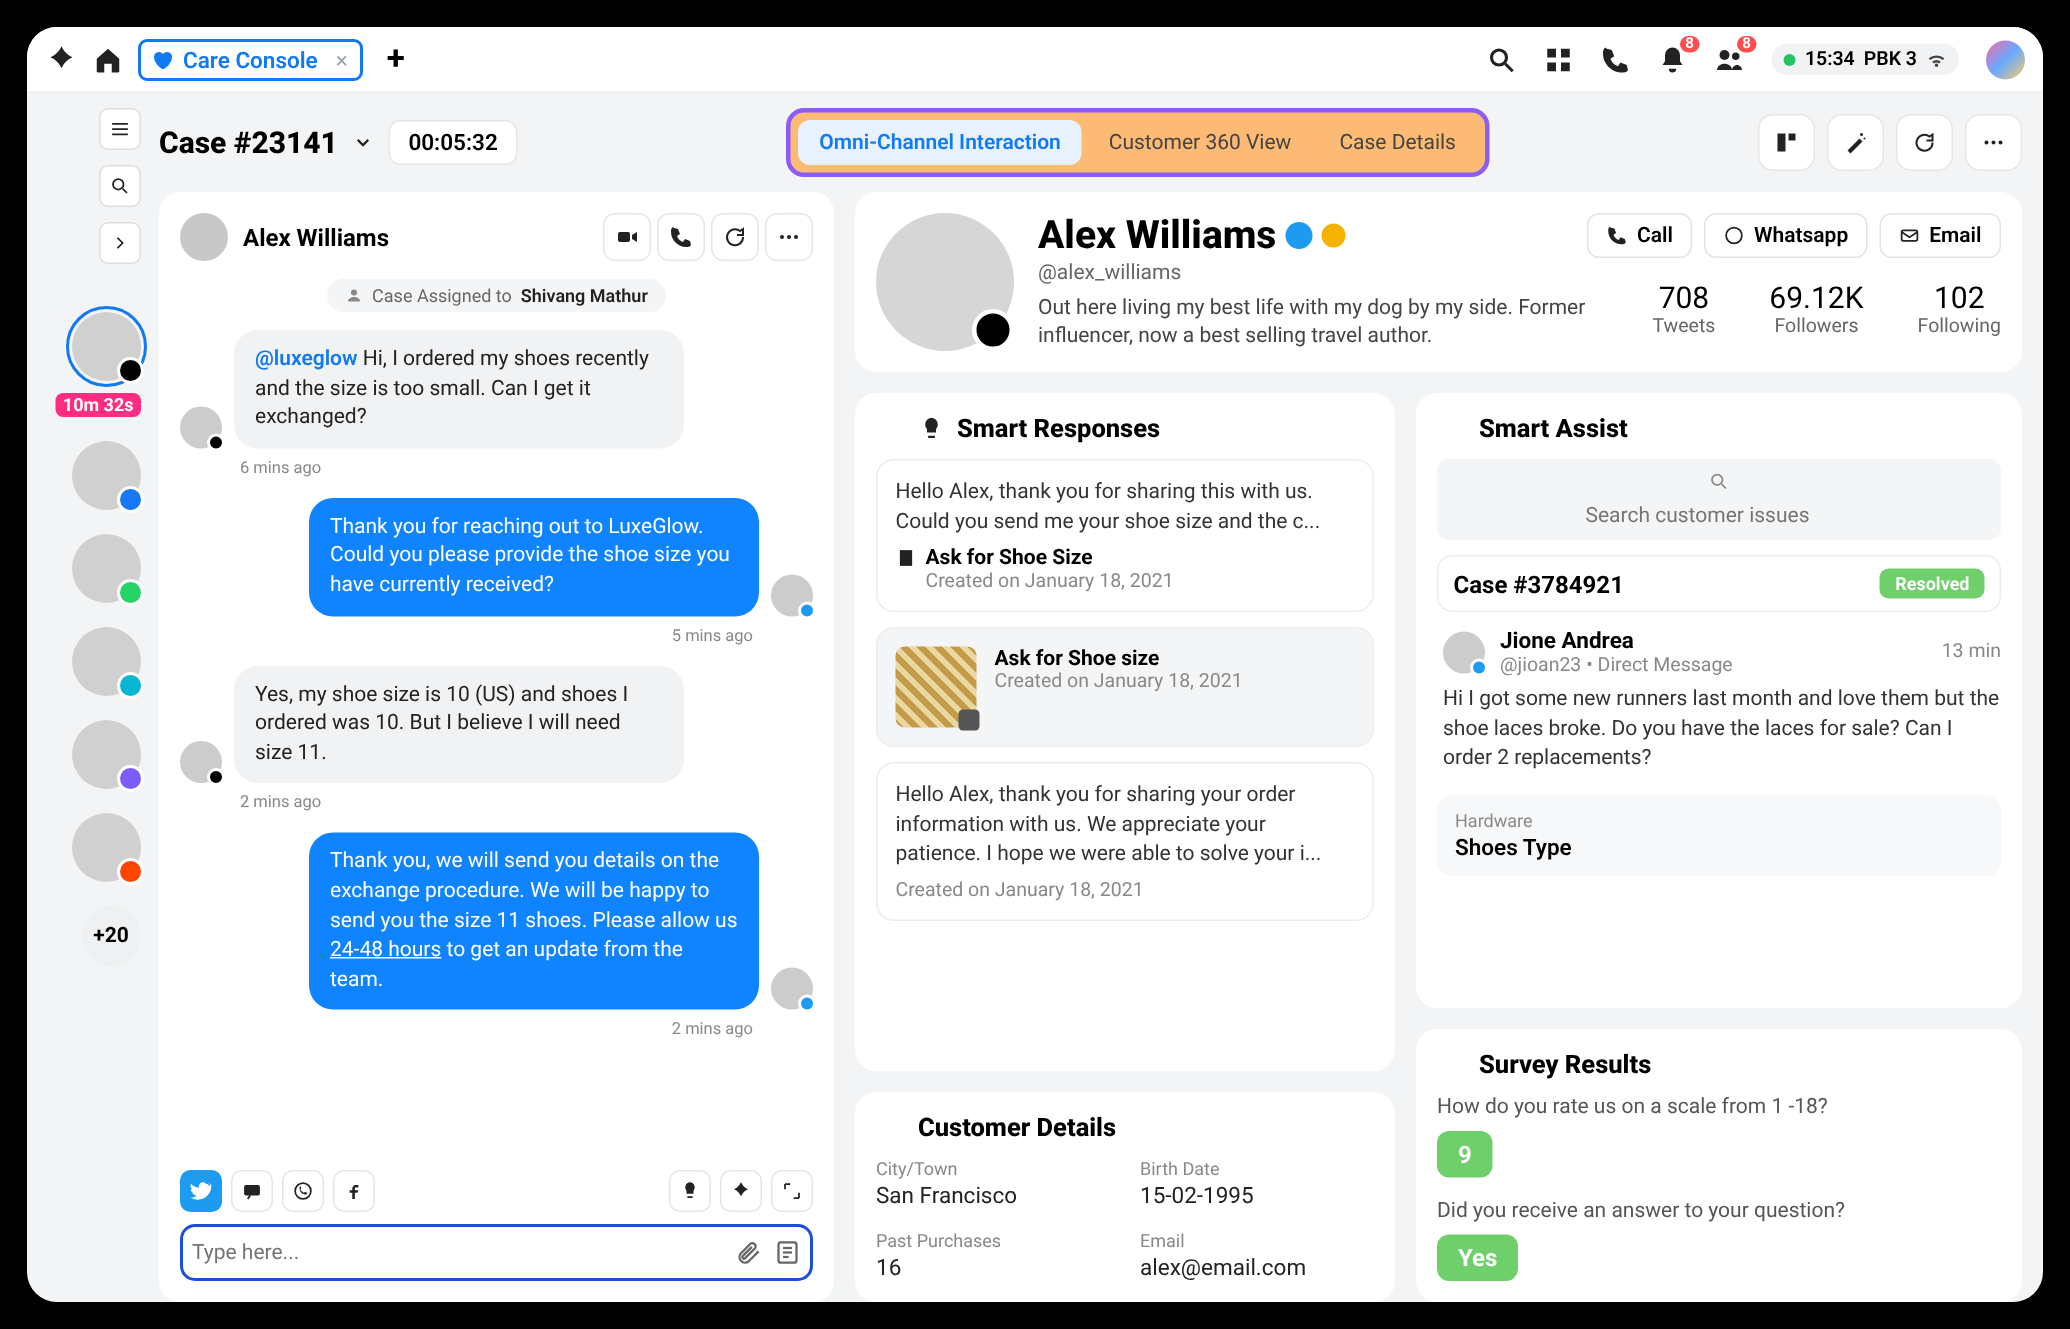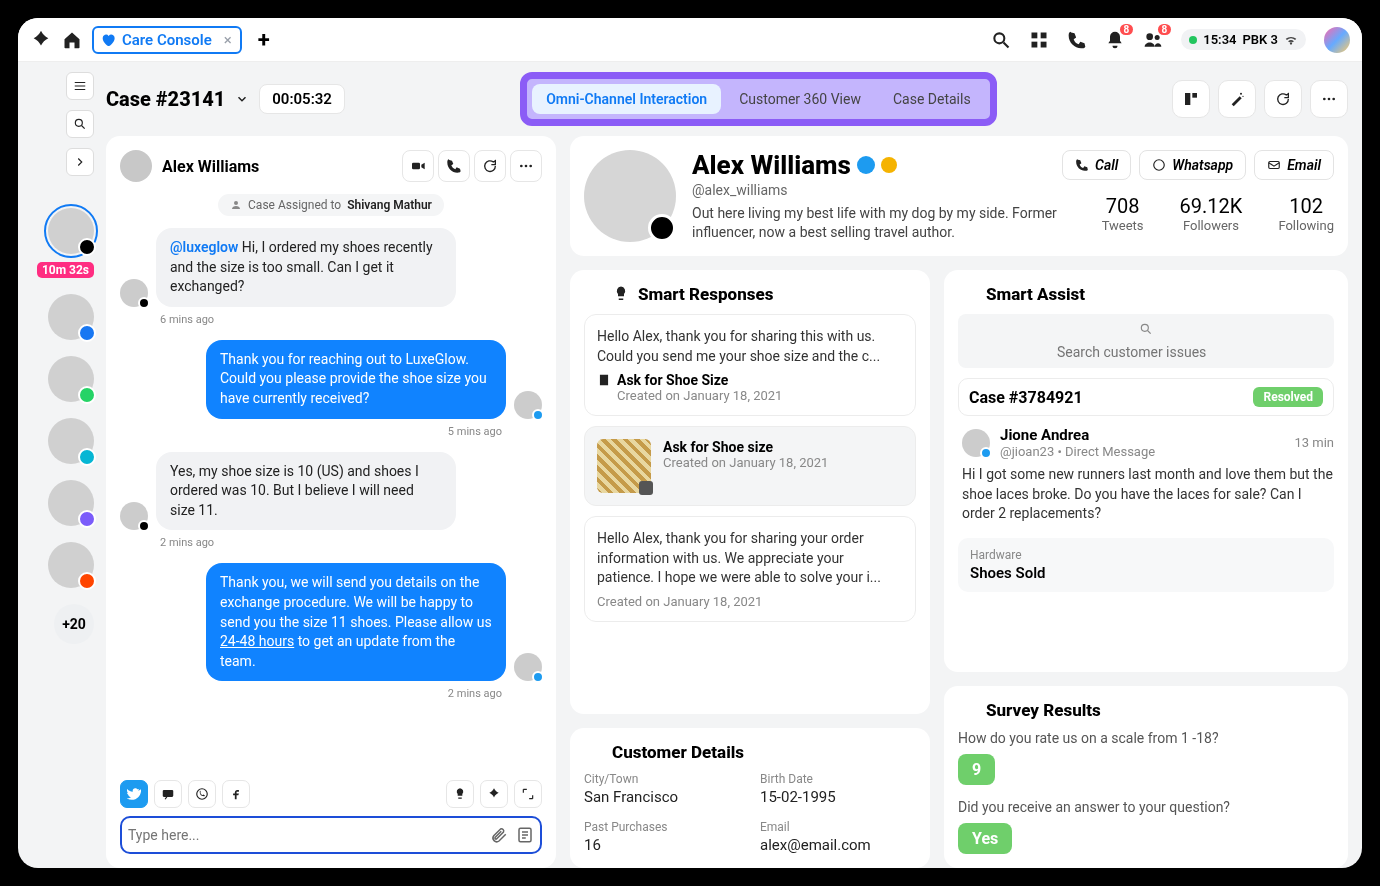--- a/index.html
+++ b/index.html
@@ -36,21 +36,21 @@
 .rail-av .vb { background: #7b5cfa; }
 .rail-av .rd { background: #ff4500; }
 .rail-timer { background: #ff2d81; color: #fff; font-size: 12px; font-weight: 700; border-radius: 5px; padding: 1px 5px; margin-top: -2px; }
 .rail-more { width: 40px; height: 40px; border-radius: 50%; background: #eef0f2; display: flex; align-items: center; justify-content: center; font-weight: 700; font-size: 14px; margin-top: 6px; cursor: pointer; }
 
 .main { flex: 1; display: flex; flex-direction: column; min-width: 0; padding: 10px 14px 0 0; }
 .mainhead { display: flex; align-items: center; gap: 10px; padding: 0 0 10px 0; }
 .case-title { font-size: 20px; font-weight: 800; }
 .chev-d { width: 14px; height: 14px; }
 .timer-box { background: #fff; border: 1px solid #e6e6e6; border-radius: 8px; padding: 5px 12px; font-weight: 600; font-size: 15px; }
-.tabs { margin-left: auto; background: #c4b5fd; border: 7px solid #8b5cf6; border-radius: 12px; padding: 5px; display: flex; gap: 4px; justify-self: center; text-align: right; }
+.tabs { margin-left: auto; background: #fdba74; border: 3px solid #8b5cf6; border-radius: 12px; padding: 5px; display: flex; gap: 4px; justify-self: center; text-align: right; }
 .tab { padding: 7px 14px; border-radius: 8px; font-size: 14px; color: #444; cursor: pointer; }
 .tab.active { background: #e8f2ff; color: #107af4; font-weight: 600; }
 .head-actions { margin-left: auto; display: flex; gap: 8px; }
 .sq-btn { width: 38px; height: 38px; background: #fff; border: 1px solid #e6e6e6; border-radius: 10px; display: flex; align-items: center; justify-content: center; cursor: pointer; }
 
 .cols { flex: 1; display: flex; gap: 14px; min-height: 0; }
 .card { background: #fff; border-radius: 14px; padding: 14px; }
 .chatcol { width: 450px; display: flex; flex-direction: column; }
 .chat-head { display: flex; align-items: center; gap: 10px; }
 .av32 { width: 32px; height: 32px; border-radius: 50%; background: #c8c8c8; }
@@ -84,21 +84,21 @@
 .midcol { width: 360px; display: flex; flex-direction: column; gap: 14px; min-width: 0;}
 .profile { display: flex; gap: 16px; }
 .bigav { width: 92px; height: 92px; border-radius: 50%; background: #d6d6d6; position: relative; flex-shrink: 0; }
 .bigav .corner { position: absolute; bottom: 0; right: 0; width: 28px; height: 28px; border-radius: 50%; background: #000; border: 3px solid #fff; }
 .prof-name { font-size: 26px; font-weight: 800; display: flex; align-items: center; gap: 6px; }
 .verified { width: 18px; height: 18px; background: #1d9bf0; border-radius: 50%; display: inline-block; }
 .medal { width: 16px; height: 16px; background: #f5b301; border-radius: 50%; display: inline-block; }
 .handle { color: #666; font-size: 14px; margin-top: 2px; }
 .bio { color: #444; font-size: 14px; margin-top: 6px; line-height: 1.35; }
 .prof-right { margin-left: auto; display: flex; flex-direction: column; align-items: flex-end; gap: 8px; }
-.contact-row { display: flex; gap: 8px; font-style: italic; }
+.contact-row { display: flex; gap: 8px; }
 .obtn { border: 1px solid #e3e3e3; border-radius: 8px; padding: 6px 12px; font-size: 14px; font-weight: 600; display: flex; gap: 6px; align-items: center; cursor: pointer; background: #fff; }
 .stats { display: flex; gap: 36px; margin-top: 6px; }
 .stat { text-align: center; }
 .stat .n { font-size: 20px; font-weight: 400; }
 .stat .l { font-size: 13px; color: #666; }
 
 .panel-title { font-size: 17px; font-weight: 800; display: flex; align-items: center; gap: 8px; margin-bottom: 10px; margin-left: 28px; }
 .sr-item { border: 1px solid #ececec; border-radius: 12px; padding: 12px; margin-bottom: 10px; cursor: pointer; }
 .sr-item.sel { background: #f4f5f6; }
 .sr-text { font-size: 14px; color: #333; line-height: 1.4; white-space: nowrap; overflow: hidden; text-overflow: ellipsis; }
@@ -542,21 +542,21 @@
                     <div>
                       <div class="assist-name">Jione Andrea</div>
                       <div class="assist-handle">@jioan23 • Direct Message</div>
                     </div>
                     <div class="assist-time">13 min</div>
                   </div>
                   <div class="assist-text">Hi I got some new runners last month and love them but the shoe laces broke. Do you have the laces for sale? Can I order 2 replacements?</div>
                 </div>
                 <div class="cat-box">
                   <div class="cat-l">Hardware</div>
-                  <div class="cat-v">Shoes Sold</div>
+                  <div class="cat-v">Shoes Type</div>
                 </div>
               </div>
               <div class="card">
                 <div class="panel-title">
                     <span>Survey Results</span>
                   </div>
                 <div class="survey-q">How do you rate us on a scale from 1 -18?</div>
                 <div class="survey-badge">9</div>
                 <div class="survey-q">Did you receive an answer to your question?</div>
                 <div class="survey-badge" style="margin-bottom:0">Yes</div>

